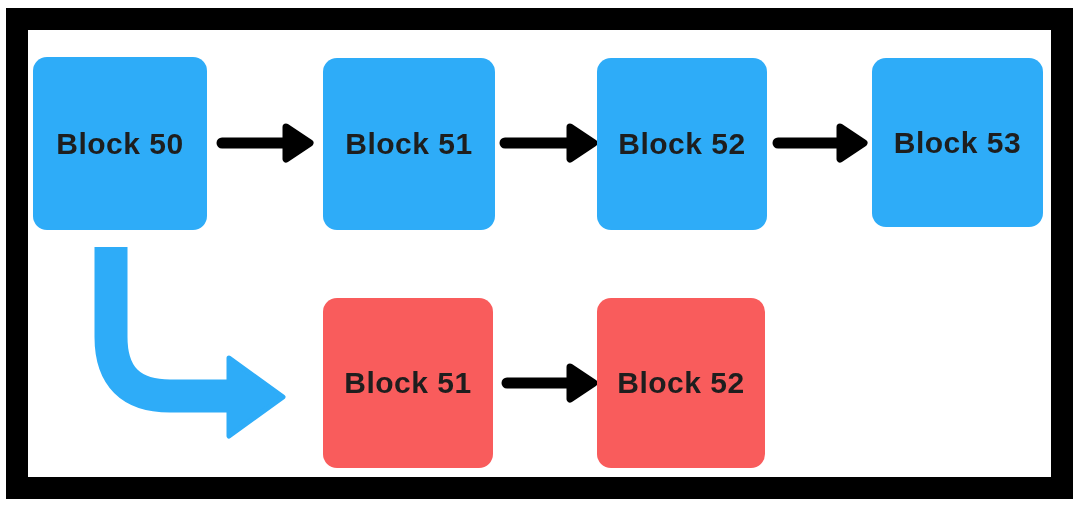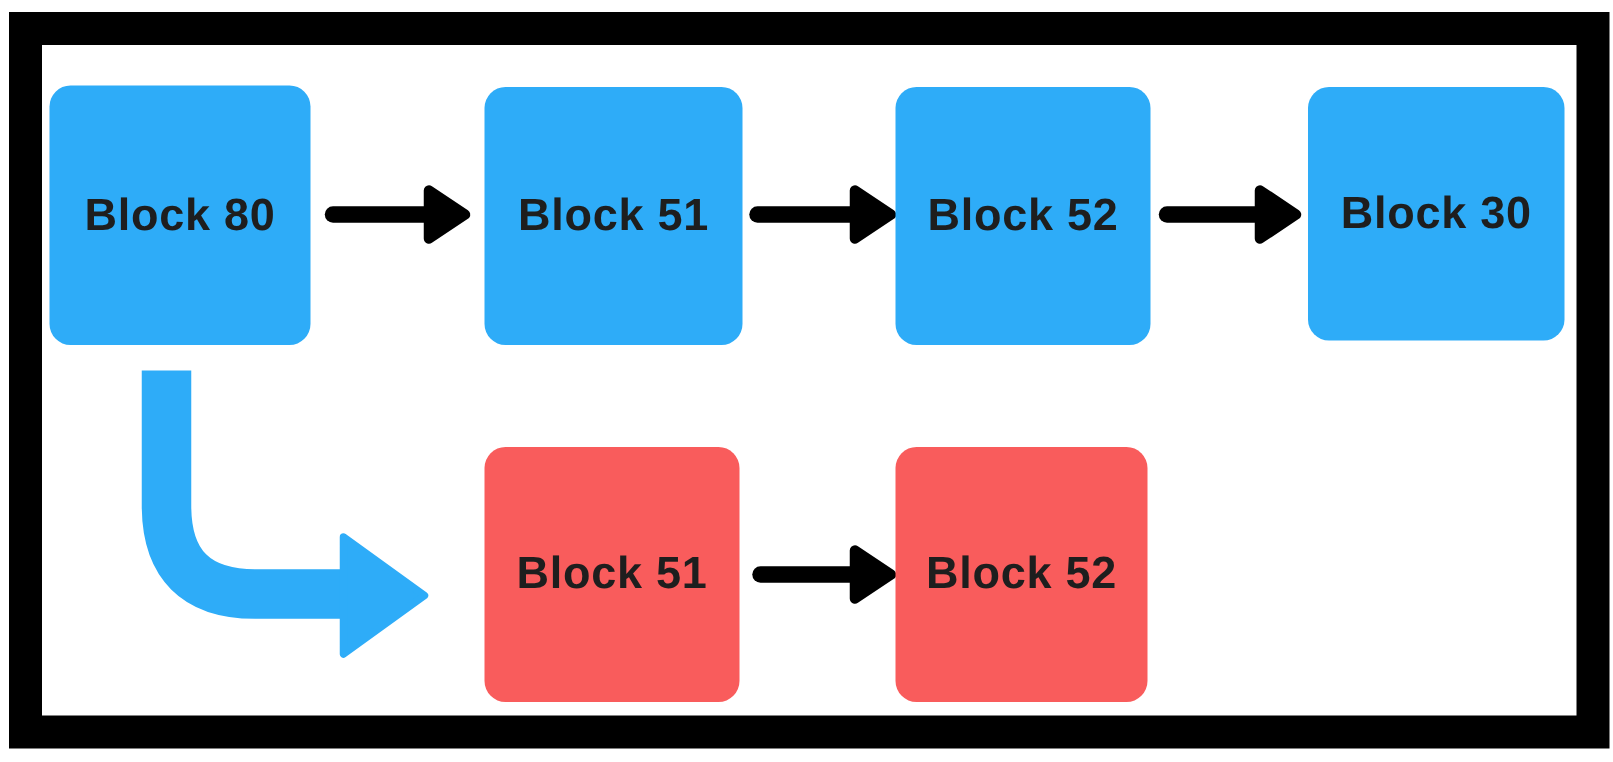--- a/index.html
+++ b/index.html
@@ -78,30 +78,30 @@
       <path d="M570 367 L594 383 L570 399 Z" fill="#000000" stroke="#000000" stroke-width="7" stroke-linejoin="round"></path>
     </g>
 
     <g>
       <path d="M111 247 L111 337 Q111 396 170 396 L229 396" fill="none" stroke="#2eacf8" stroke-width="33"></path>
       <path d="M229 358 L283 397 L229 436 Z" fill="#2eacf8" stroke="#2eacf8" stroke-width="5" stroke-linejoin="round"></path>
     </g>
   </svg>
 
   <div class="block blue b50">
-    <span class="label">Block 80</span>
+    <span class="label">Block 50</span>
   </div>
   <div class="block blue b51m">
     <span class="label">Block 51</span>
   </div>
   <div class="block blue b52m">
     <span class="label">Block 52</span>
   </div>
   <div class="block blue b53m">
-    <span class="label">Block 30</span>
+    <span class="label">Block 53</span>
   </div>
 
   <div class="block red b51f">
     <span class="label">Block 51</span>
   </div>
   <div class="block red b52f">
     <span class="label">Block 52</span>
   </div>
 
 </div>

